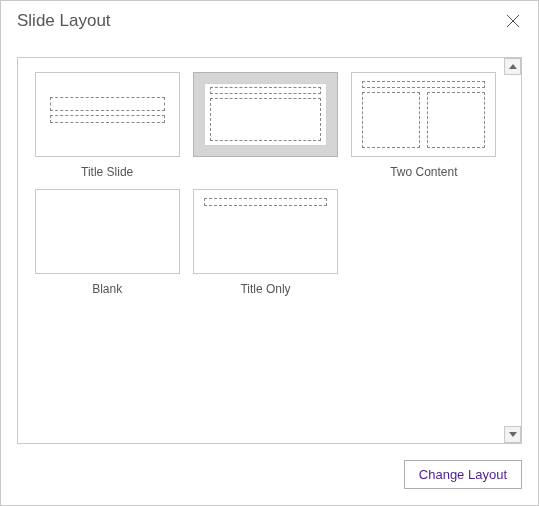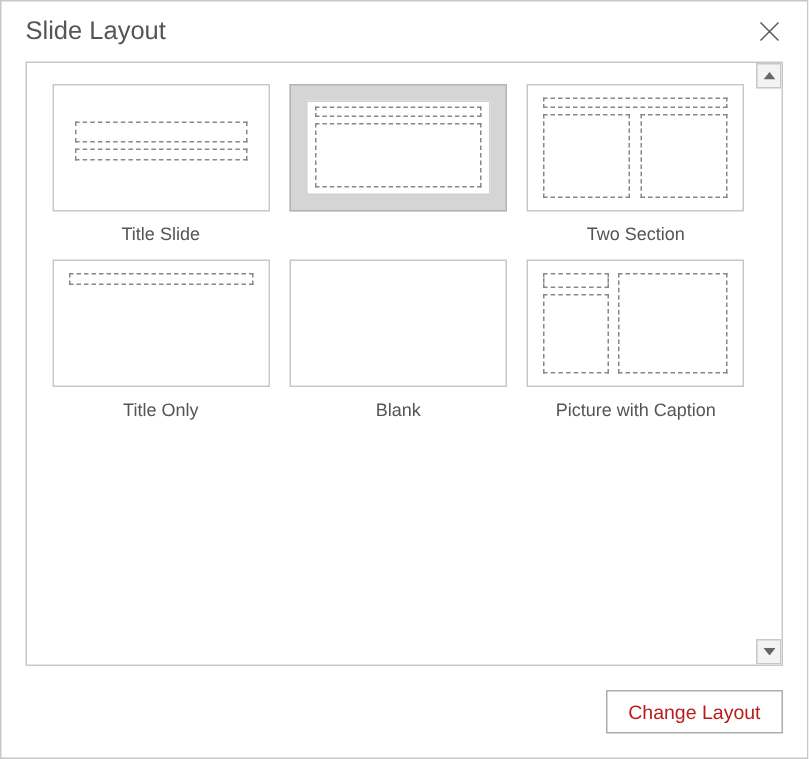--- a/index.html
+++ b/index.html
@@ -33,21 +33,21 @@
     width: 30px;
     height: 24px;
     display: flex;
     align-items: center;
     justify-content: center;
     cursor: pointer;
   }
   .close-btn svg { stroke: #555; stroke-width: 1; }
   .content-area {
     flex: 1;
-    margin: 0 16px 8px 16px;
+    margin: 16px 16px 8px 16px;
     border: 1px solid #c8c8c8;
     position: relative;
     padding: 14px 22px 14px 14px;
     overflow: hidden;
   }
   .scroll-up, .scroll-down {
     position: absolute;
     right: 0;
     width: 17px;
     height: 17px;
@@ -105,21 +105,21 @@
     justify-content: flex-end;
     gap: 10px;
     padding: 8px 16px 16px 16px;
   }
   .btn {
     min-width: 80px;
     padding: 6px 14px;
     border: 1px solid #adadad;
     background: #fff;
     font-size: 13px;
-    color: #b91c1c;
+    color: #4c1d95;
     cursor: pointer;
     text-align: center;
   }
 </style>
 </head>
 <body>
 
 <div class="dialog">
 
   <div class="titlebar">
@@ -163,45 +163,37 @@
         </div>
       </div>
 
 
       <div class="cell">
         <div class="thumb">
           <div class="dashed" style="left:10px;right:10px;top:8px;height:7px;"></div>
           <div class="dashed" style="left:10px;top:19px;bottom:8px;width:58px;"></div>
           <div class="dashed" style="right:10px;top:19px;bottom:8px;width:58px;"></div>
         </div>
-        <div class="caption">Two Section</div>
-      </div>
-
-
-      <div class="cell">
-        <div class="thumb">
-          <div class="dashed" style="left:10px;right:10px;top:8px;height:8px;"></div>
-        </div>
-        <div class="caption">Title Only</div>
-      </div>
+        <div class="caption">Two Content</div>
+      </div>
+
 
       <div class="cell">
         <div class="thumb"></div>
         <div class="caption">Blank</div>
       </div>
 
-
-      <div class="cell">
-        <div class="thumb">
-          <div class="dashed" style="left:10px;top:8px;width:44px;height:10px;"></div>
-          <div class="dashed" style="left:10px;top:22px;width:44px;bottom:8px;"></div>
-          <div class="dashed" style="left:60px;right:10px;top:8px;bottom:8px;"></div>
-        </div>
-        <div class="caption">Picture with Caption</div>
-      </div>
+      <div class="cell">
+        <div class="thumb">
+          <div class="dashed" style="left:10px;right:10px;top:8px;height:8px;"></div>
+        </div>
+        <div class="caption">Title Only</div>
+      </div>
+
+
 
     </div>
   </div>
 
   <div class="footer">
     <div class="btn">Change Layout</div>
   </div>
 
 </div>
 

